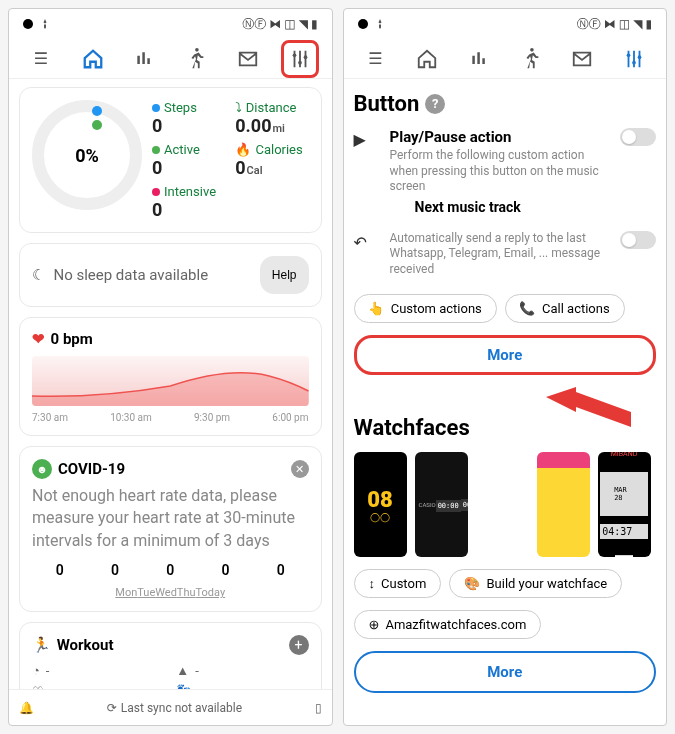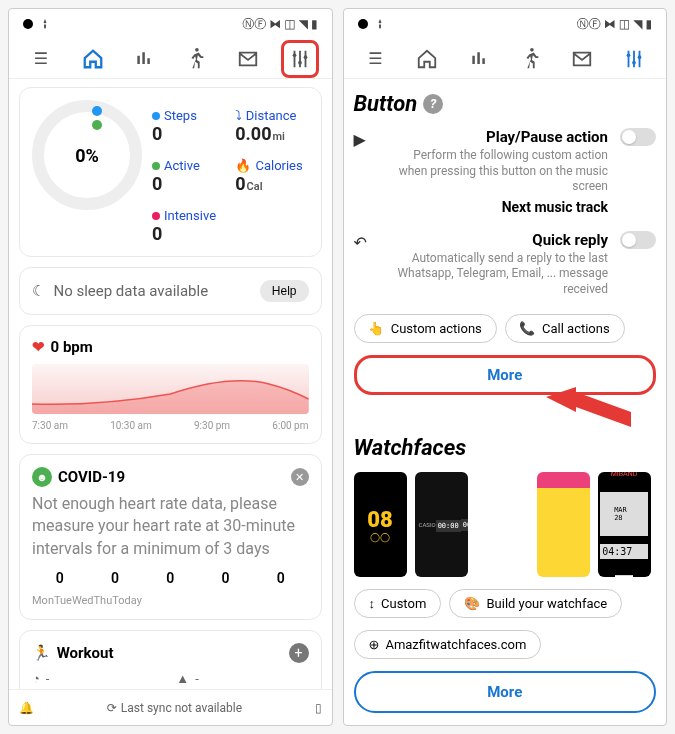--- a/index.html
+++ b/index.html
@@ -15,52 +15,52 @@
 .tabbar .tab.active { color: #1976d2; }
 .highlight-box { border: 3px solid #e53935; border-radius: 8px; }
 .content { flex: 1; overflow-y: hidden; padding: 8px 10px; }
 .card { background: #fff; border: 1px solid #e8e8e8; border-radius: 12px; padding: 12px; margin-bottom: 10px; }
 .metrics-row { display: flex; gap: 10px; }
 .ring-container { width: 110px; height: 110px; position: relative; flex-shrink: 0; }
 .ring { width: 100%; height: 100%; border-radius: 50%; border: 12px solid #eee; display: flex; align-items: center; justify-content: center; position: relative; }
 .ring-pct { font-size: 18px; font-weight: 700; }
 .ring-dot { width: 10px; height: 10px; border-radius: 50%; position: absolute; }
 .metrics-grid { flex: 1; display: grid; grid-template-columns: 1fr 1fr; gap: 6px 10px; font-size: 13px; }
-.metric-label { display: flex; align-items: center; gap: 4px; color: #1d4ed8; margin-top: 8px; }
+.metric-label { display: flex; align-items: center; gap: 4px; color: #15803d; }
 .metric-dot { width: 8px; height: 8px; border-radius: 50%; }
 .metric-val { font-weight: 700; font-size: 18px; color: #222; }
 .metric-unit { font-size: 11px; font-weight: 600; color: #555; margin-left: 1px; }
 .sleep-card { display: flex; align-items: center; justify-content: space-between; }
 .sleep-left { display: flex; align-items: center; gap: 8px; color: #666; font-size: 15px; }
-.help-btn { background: #e8e8e8; border-radius: 14px; padding: 4px 12px; font-size: 12px; border: none; }
+.help-btn { background: #e8e8e8; border-radius: 14px; padding: 12px 12px; font-size: 12px; border: none; }
 .hr-card .hr-head { display: flex; align-items: center; gap: 6px; font-weight: 700; font-size: 15px; margin-bottom: 8px; }
 .hr-graph { height: 50px; background: linear-gradient(to top, rgba(239,154,154,0.5), rgba(239,154,154,0.1)); border-radius: 4px; position: relative; overflow: hidden; }
 .hr-graph svg { position: absolute; top: 0; left: 0; }
 .hr-times { display: flex; justify-content: space-between; font-size: 10px; color: #999; margin-top: 6px; }
 .covid-card .covid-head { display: flex; align-items: center; justify-content: space-between; margin-bottom: 6px; }
 .covid-title { display: flex; align-items: center; gap: 6px; font-weight: 700; font-size: 15px; }
 .covid-smiley { width: 20px; height: 20px; background: #4caf50; border-radius: 50%; display: flex; align-items: center; justify-content: center; color: #fff; font-size: 11px; }
 .covid-close { width: 18px; height: 18px; background: #999; border-radius: 50%; color: #fff; display: flex; align-items: center; justify-content: center; font-size: 11px; }
 .covid-desc { font-size: 16px; color: #888; margin-bottom: 10px; line-height: 1.4; }
 .covid-vals { display: flex; justify-content: space-around; font-size: 14px; font-weight: 600; margin-bottom: 8px; }
-.covid-days { display: flex; justify-content: flex-start; font-size: 11px; color: #999; }
+.covid-days { display: flex; justify-content: center; font-size: 11px; color: #999; text-decoration: underline; }
 .workout-card .workout-head { display: flex; align-items: center; justify-content: space-between; margin-bottom: 8px; }
 .workout-title { display: flex; align-items: center; gap: 6px; font-weight: 700; font-size: 15px; }
 .workout-add { width: 20px; height: 20px; background: #777; border-radius: 50%; color: #fff; display: flex; align-items: center; justify-content: center; font-size: 14px; }
 .workout-grid { display: grid; grid-template-columns: 1fr 1fr; gap: 6px 12px; font-size: 13px; color: #666; }
 .workout-item { display: flex; align-items: center; gap: 6px; }
 .bottombar { height: 36px; border-top: 1px solid #eee; display: flex; align-items: center; justify-content: space-between; padding: 0 10px; font-size: 12px; color: #666; }
 .sync-center { display: flex; align-items: center; gap: 4px; }
 
 
-.section-title { font-size: 22px; font-weight: 700; margin: 4px 0 12px; display: flex; align-items: center; gap: 6px; font-style: italic; }
+.section-title { font-size: 22px; font-weight: 700; margin: 4px 0 12px; display: flex; align-items: center; gap: 6px; }
 .help-circle { width: 20px; height: 20px; background: #999; border-radius: 50%; color: #fff; display: flex; align-items: center; justify-content: center; font-size: 13px; font-weight: 700; }
 .button-item { display: flex; gap: 12px; margin-bottom: 16px; position: relative; }
 .button-item .icon-col { width: 24px; padding-top: 2px; color: #333; }
-.button-item .text-col { flex: 1; text-align: right; }
+.button-item .text-col { flex: 1; }
 .button-item .title { font-weight: 700; font-size: 15px; margin-bottom: 2px; }
 .button-item .desc { font-size: 12px; color: #888; line-height: 1.3; }
 .button-item .extra { font-weight: 700; font-size: 14px; margin-top: 4px; padding-left: 25px; }
 .toggle { width: 36px; height: 18px; background: #ddd; border-radius: 10px; position: relative; }
 .toggle::after { content: ''; width: 14px; height: 14px; background: #fff; border-radius: 50%; position: absolute; top: 2px; left: 2px; box-shadow: 0 1px 2px rgba(0,0,0,0.2); }
 .chip-row { display: flex; gap: 8px; margin-bottom: 12px; flex-wrap: wrap; }
 .chip { border: 1px solid #ccc; border-radius: 18px; padding: 6px 14px; font-size: 13px; display: flex; align-items: center; gap: 6px; background: #fff; }
 .more-btn { border: 3px solid #e53935; border-radius: 18px; padding: 8px; text-align: center; color: #1976d2; font-weight: 700; font-size: 15px; margin-bottom: 8px; }
 .more-btn.blue { border: 2px solid #1976d2; border-radius: 22px; padding: 10px; }
 .wf-row { display: flex; gap: 8px; margin-bottom: 12px; }
@@ -326,21 +326,20 @@
         <div class="title">Play/Pause action</div>
         <div class="desc">Perform the following custom action when pressing this button on the music screen</div>
         <div class="extra">Next music track</div>
       </div>
       <div class="toggle"></div>
     </div>
 
     <div class="button-item">
       <div class="icon-col">↶</div>
       <div class="text-col">
-        <div class="title">Quick reply</div>
         <div class="desc">Automatically send a reply to the last Whatsapp, Telegram, Email, ... message received</div>
       </div>
       <div class="toggle"></div>
     </div>
 
     <div class="chip-row">
       <div class="chip">
           <span>👆</span>
           <span>Custom actions</span>
         </div>

